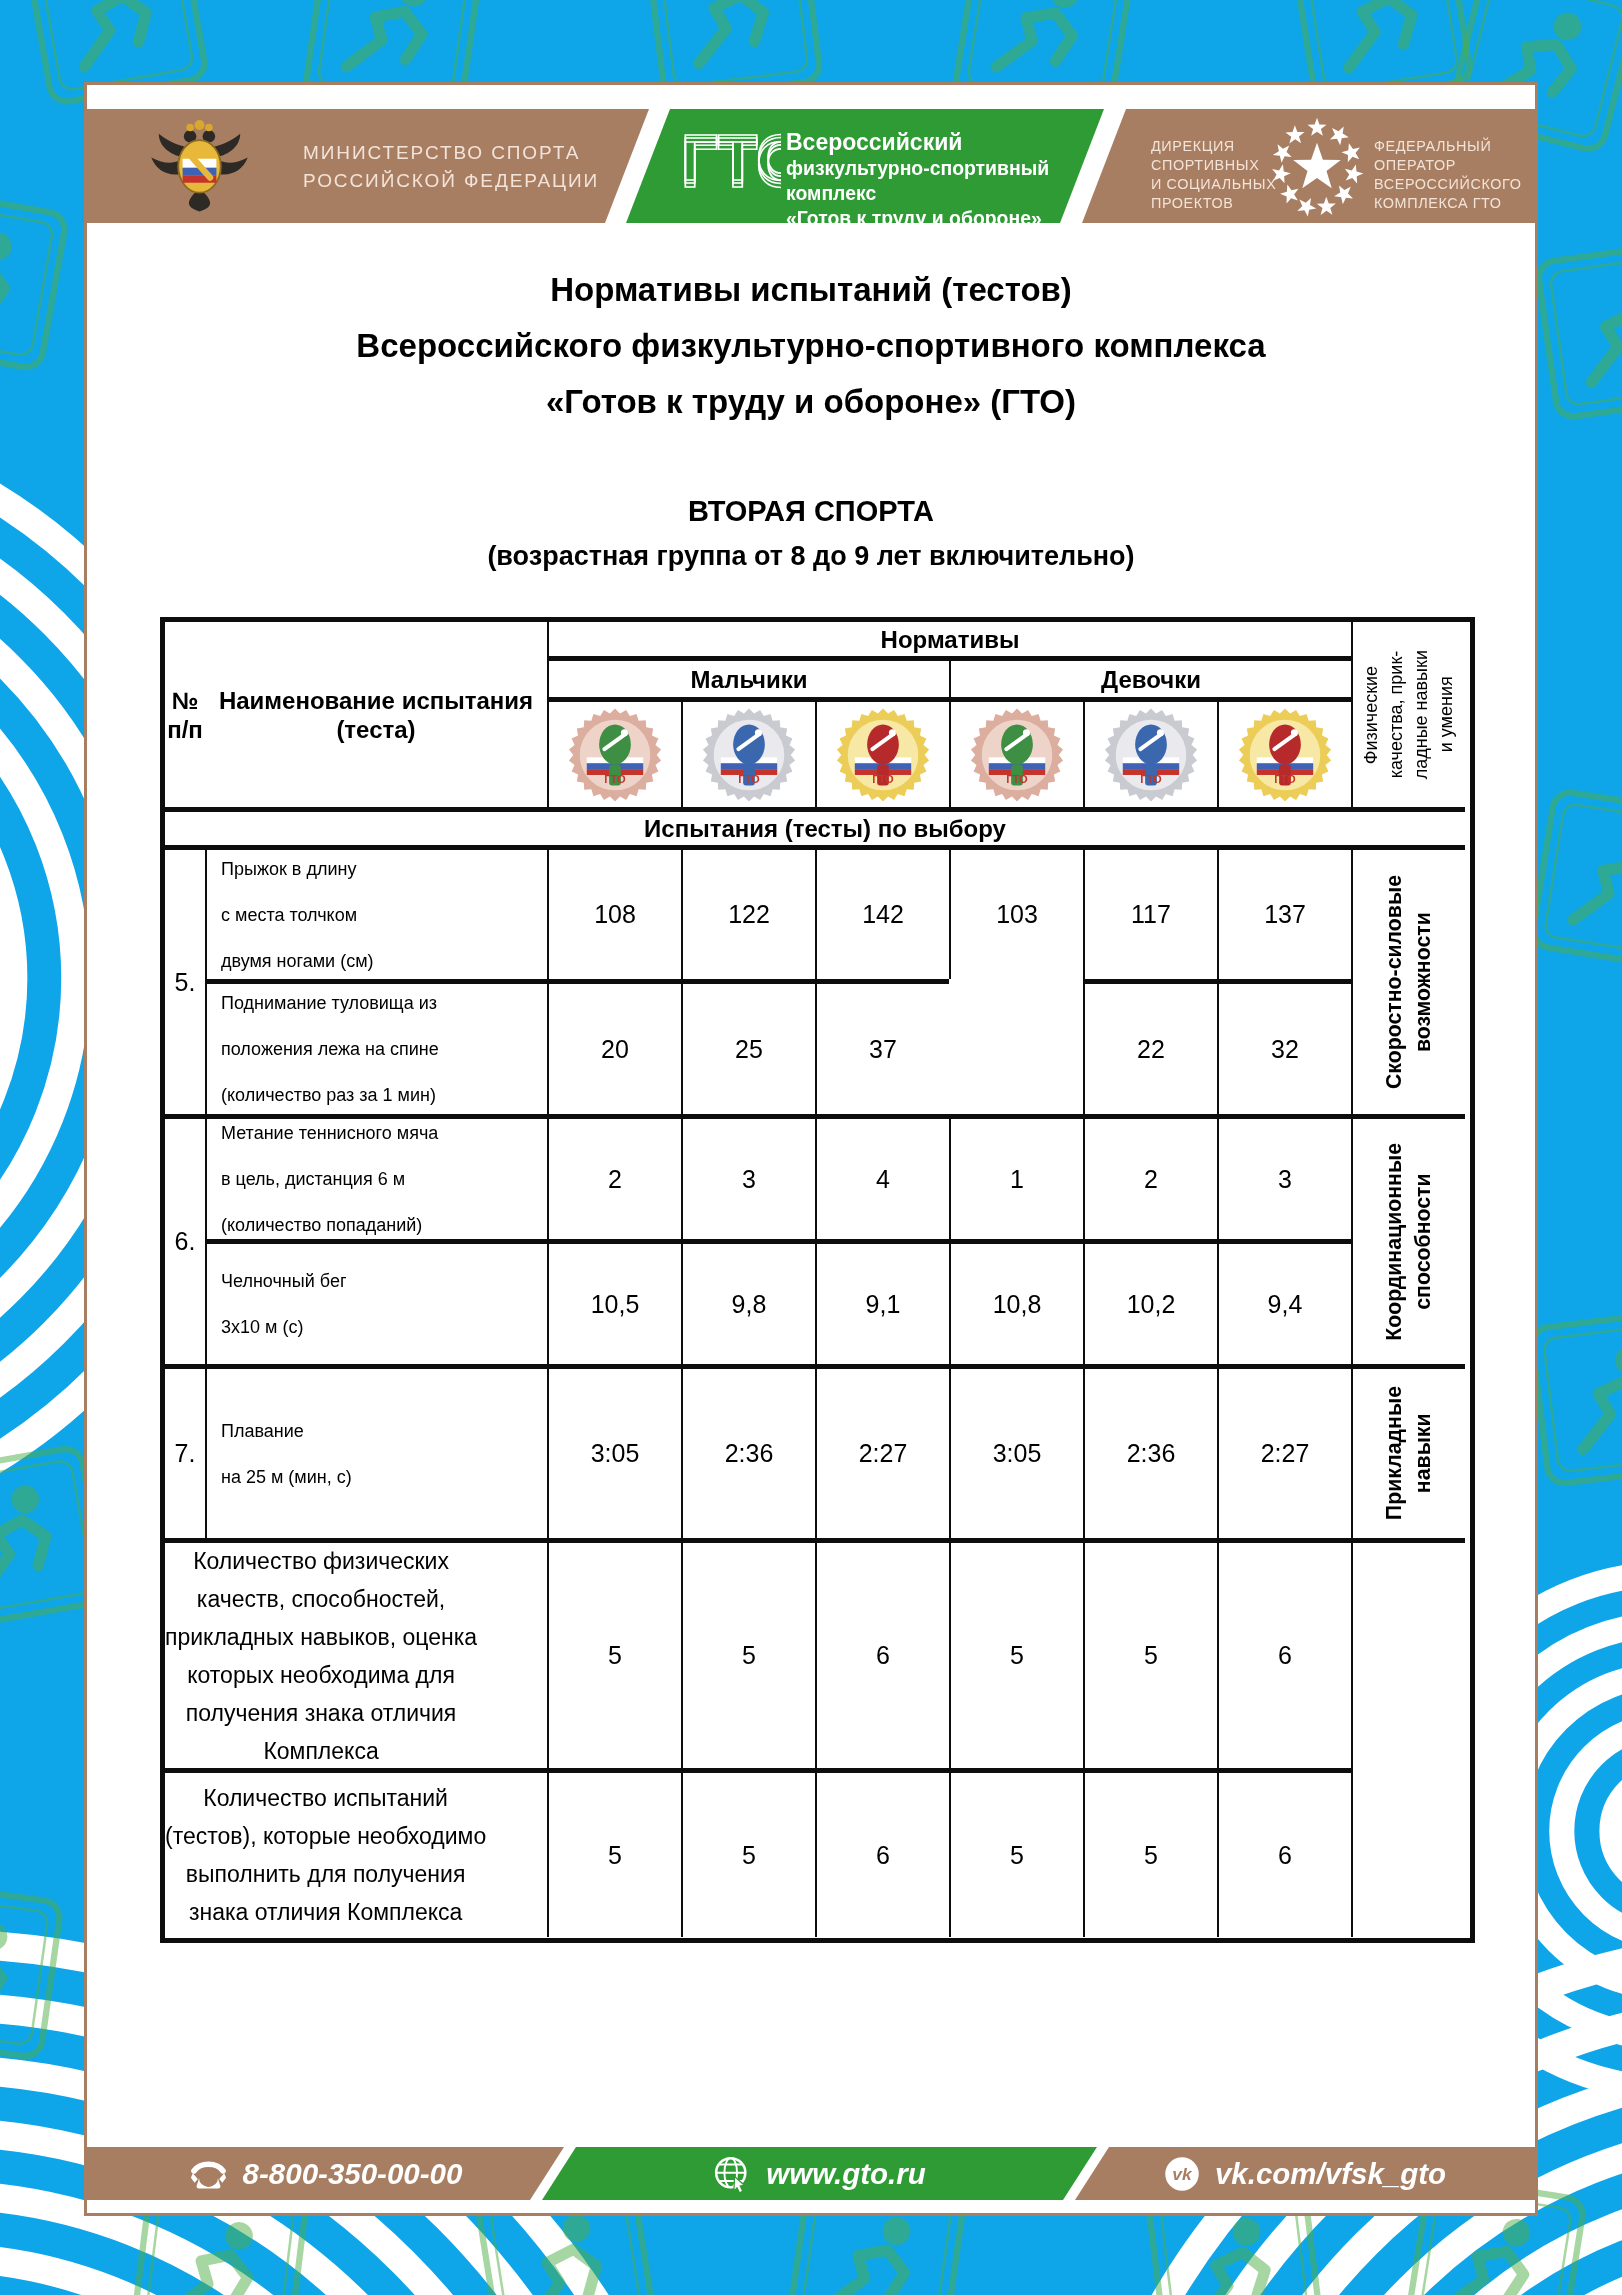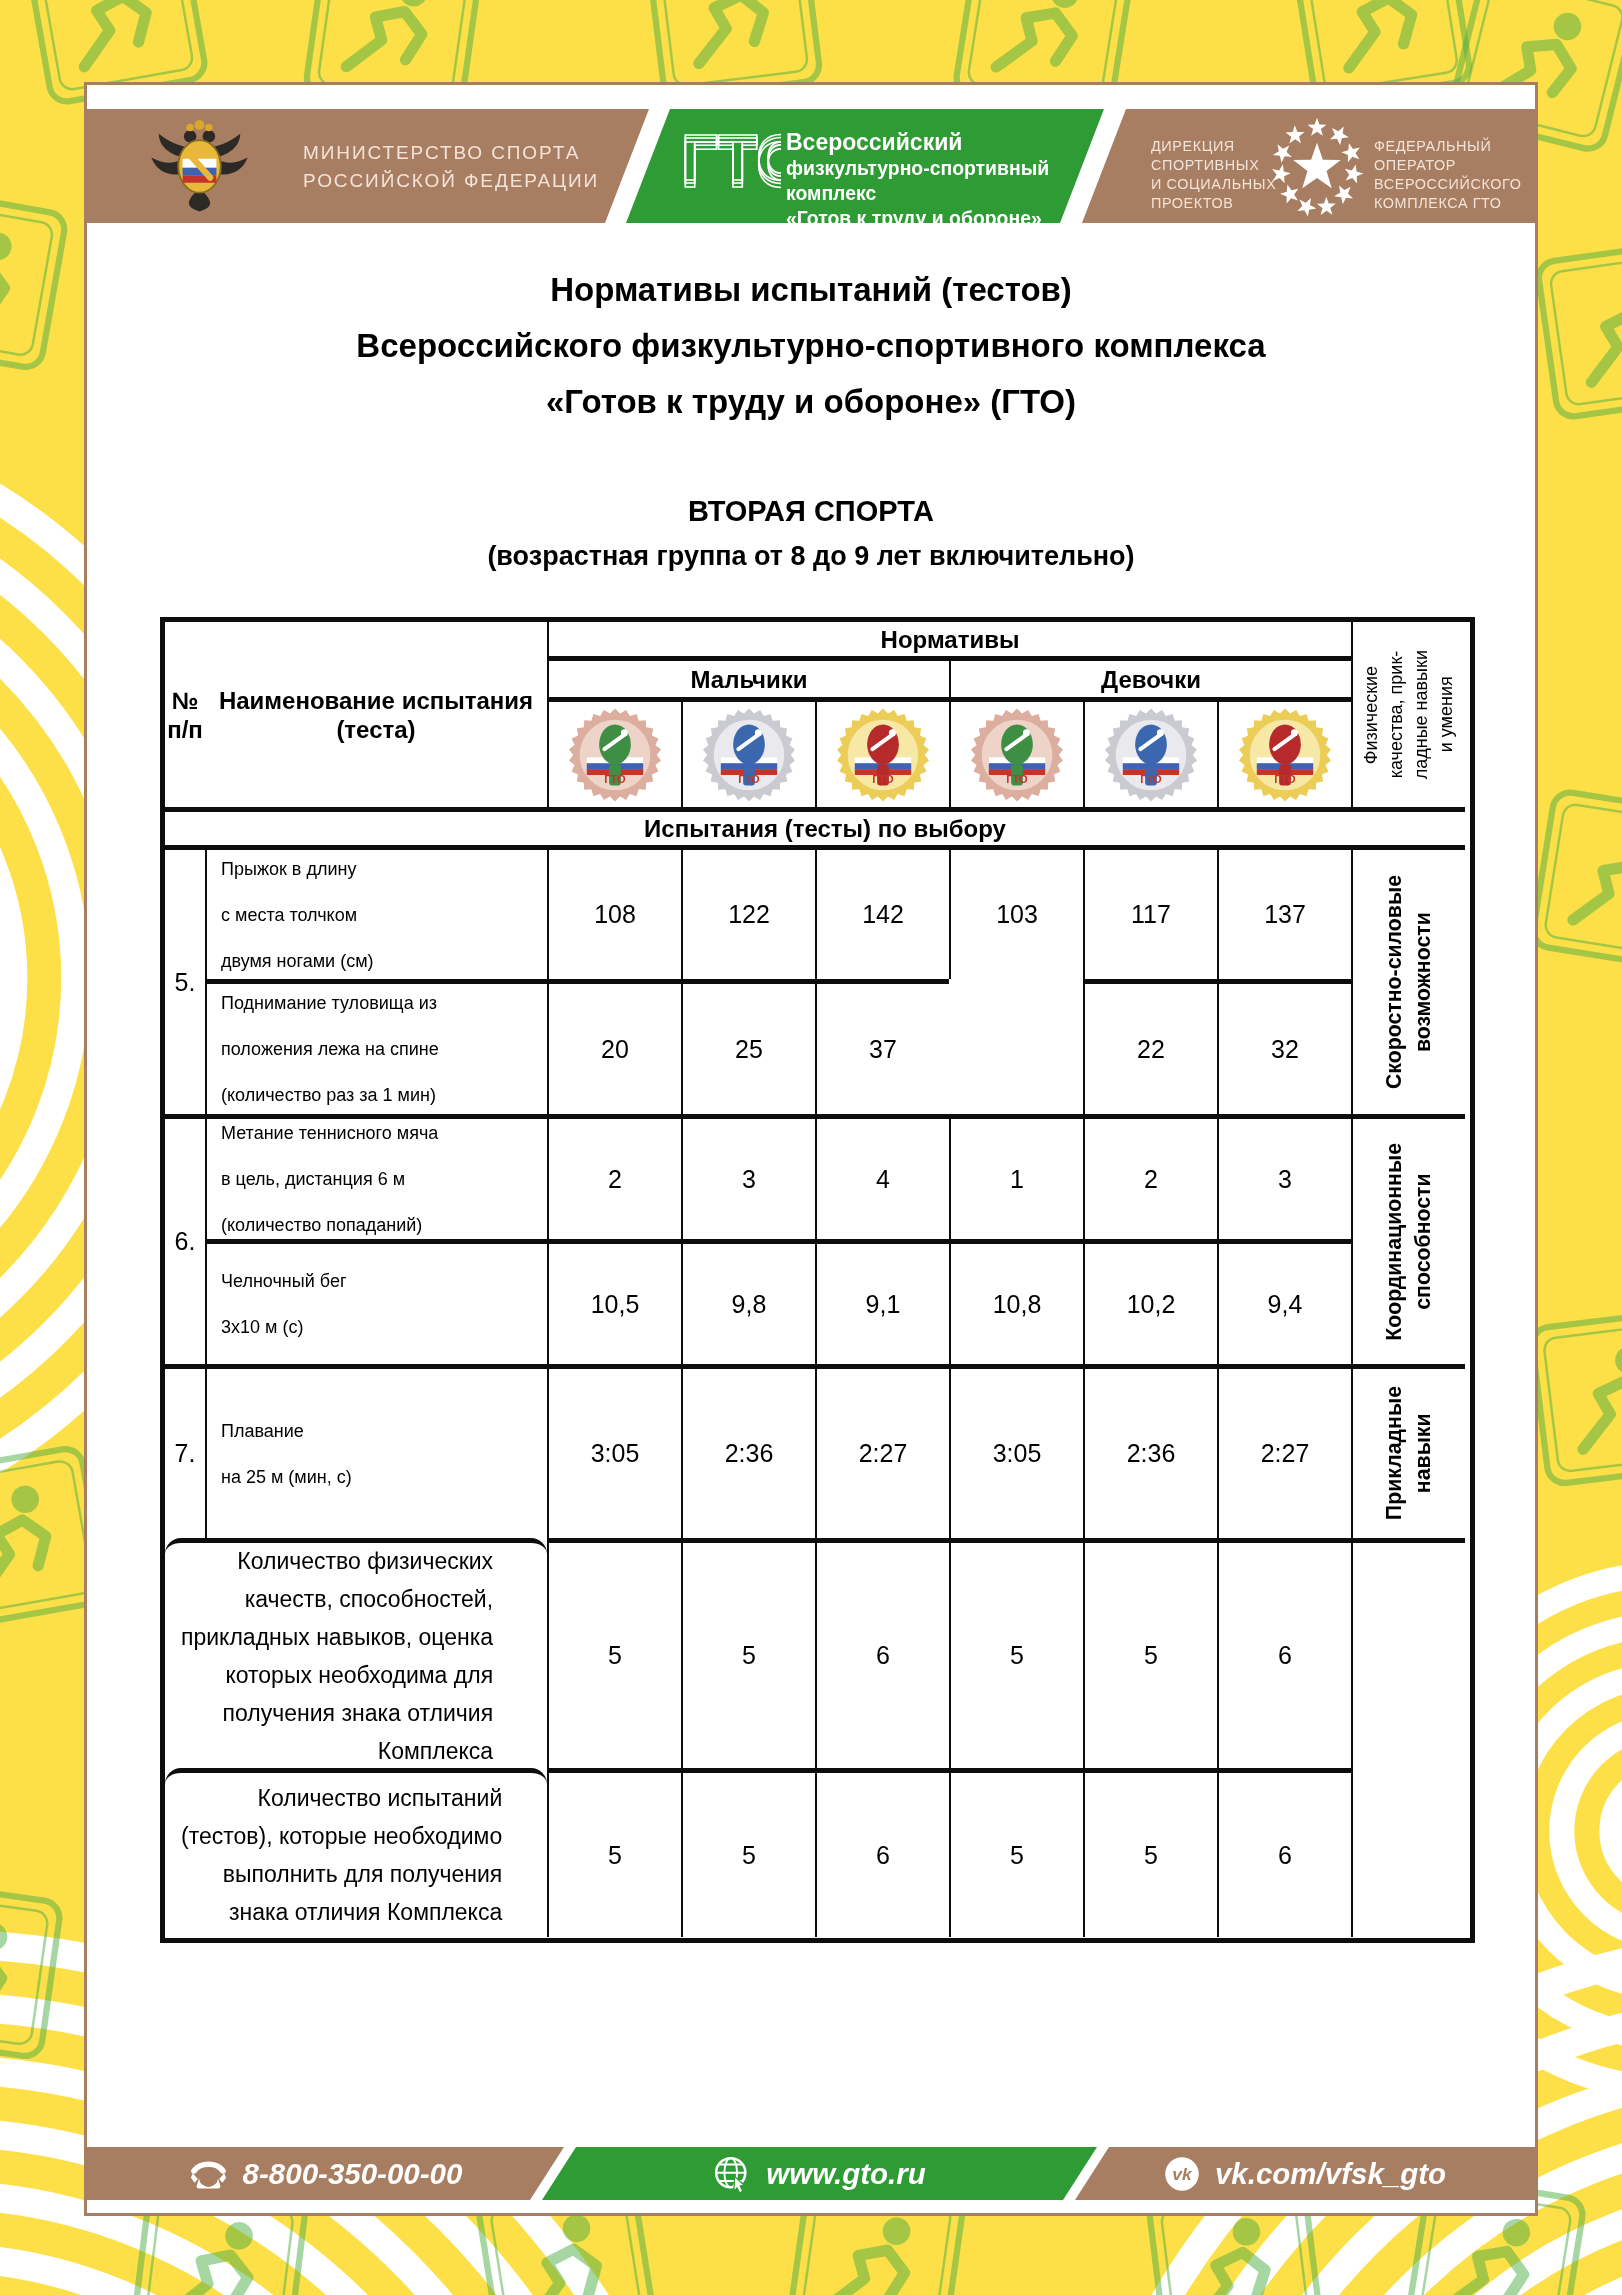--- a/index.html
+++ b/index.html
@@ -1,18 +1,18 @@
 <!DOCTYPE html>
 <html style="font-size:10px"><head>
 <meta charset="utf-8">
 <style>
   * { margin:0; padding:0; box-sizing:border-box; }
   html,body { background:#2f9b32; }
   body { font-family:"Liberation Sans","DejaVu Sans",sans-serif; }
-  .canvas { position:relative; width:1623px; height:2295px; background:#fde047; overflow:hidden; }
+  .canvas { position:relative; width:1623px; height:2295px; background:#0ea5e9; overflow:hidden; }
   #decor { position:absolute; left:0; top:0; z-index:0; }
   .page { position:absolute; left:84px; top:82px; width:1454px; height:2134px;
           background:#ffffff; border:3.1px solid #a87e63; z-index:1; }
 
   
   .banner-strip { position:absolute; left:0; top:24px; width:1448px; height:114px; }
   .seg { position:absolute; top:0; height:114px; }
   .seg-brown { background:#a87e63; }
   .seg-green { background:#2f9b35; }
   .seg1 { left:0; width:562px; clip-path:polygon(0 0,100% 0,calc(100% - 44px) 100%,0 100%); }
@@ -45,22 +45,22 @@
                grid-template-columns:40px 342px repeat(6,134px) 114px;
                grid-template-rows:34px 41px 110px 38px 134px 135px 125px 125px 174px 230px 169px; }
   .cell { display:flex; align-items:center; justify-content:center; color:#000;
           font-size:25px; overflow:hidden; }
   .bl { border-left:2.5px solid #0d0d0d; }
   .bt { border-top:5.6px solid #0d0d0d; }
   .hdr { font-weight:bold; font-size:24px; text-align:center; white-space:pre-line; line-height:29px; }
   .band { font-weight:bold; font-size:24px;padding-left:20px; }
   .test-name { justify-content:flex-start; padding-left:14px; font-size:18px;
                line-height:46px; white-space:pre-line; text-align:left; }
-  .sum-name { justify-content:flex-start; padding-left:16px; font-size:23px;
-              line-height:38px; white-space:pre-line; text-align:right;border-radius:16px; }
+  .sum-name { justify-content:flex-start; padding-left:0; font-size:23px;
+              line-height:38px; white-space:pre-line; text-align:center; }
   .vtext { writing-mode:vertical-rl; transform:rotate(180deg); white-space:pre-line;
            text-align:center; }
   .qual-hdr { font-size:18px; line-height:25px; font-weight:400; }
   .qual-lbl { font-size:21.3px; line-height:29px; font-weight:bold; }
   .badge-cell svg { display:block; }
 
   
   .footer-strip { position:absolute; left:0; top:2062px; width:1448px; height:53px; }
   .fseg { position:absolute; top:0; height:53px; display:flex; align-items:center;
           justify-content:center; gap:15px; color:#fff; font-weight:bold; font-style:italic;

